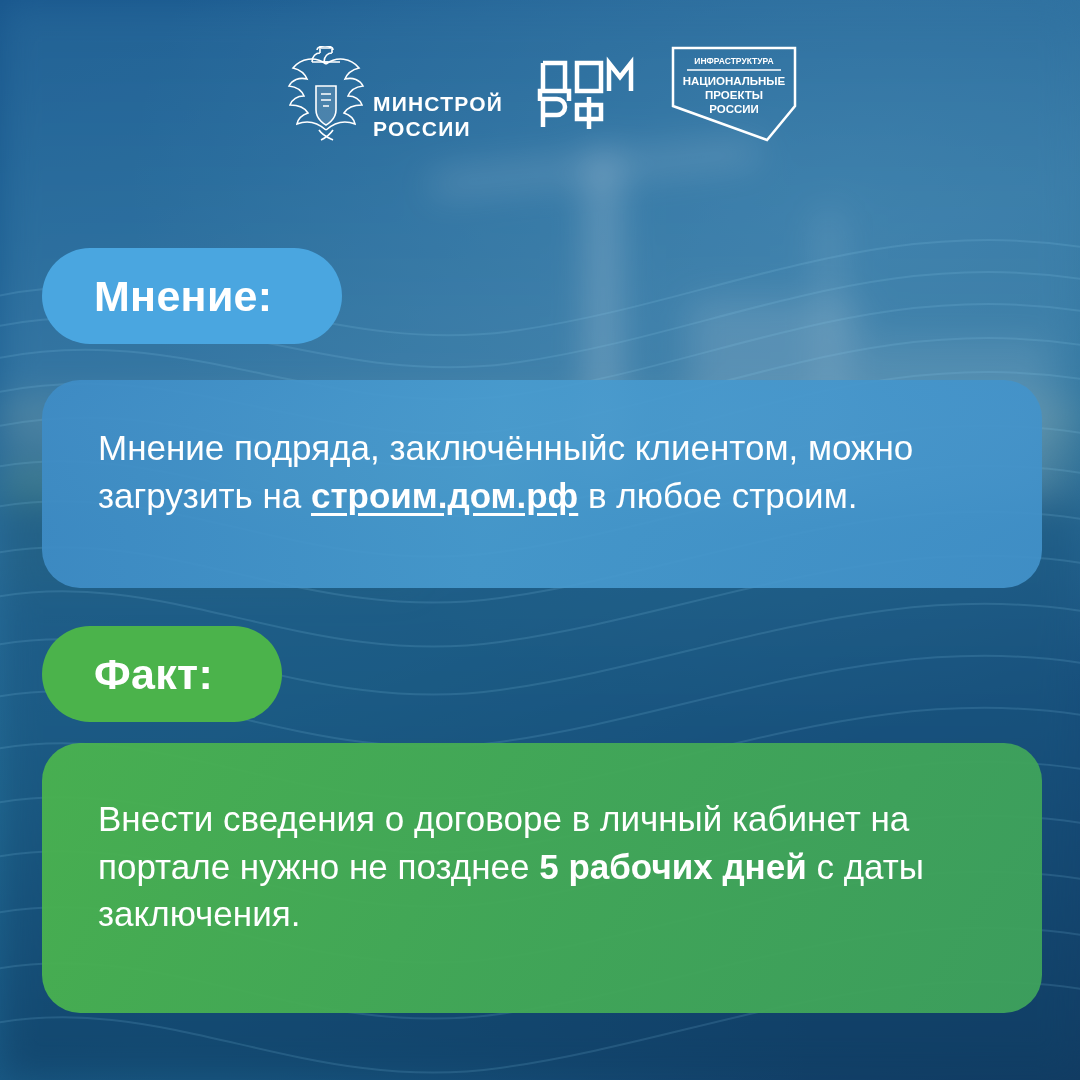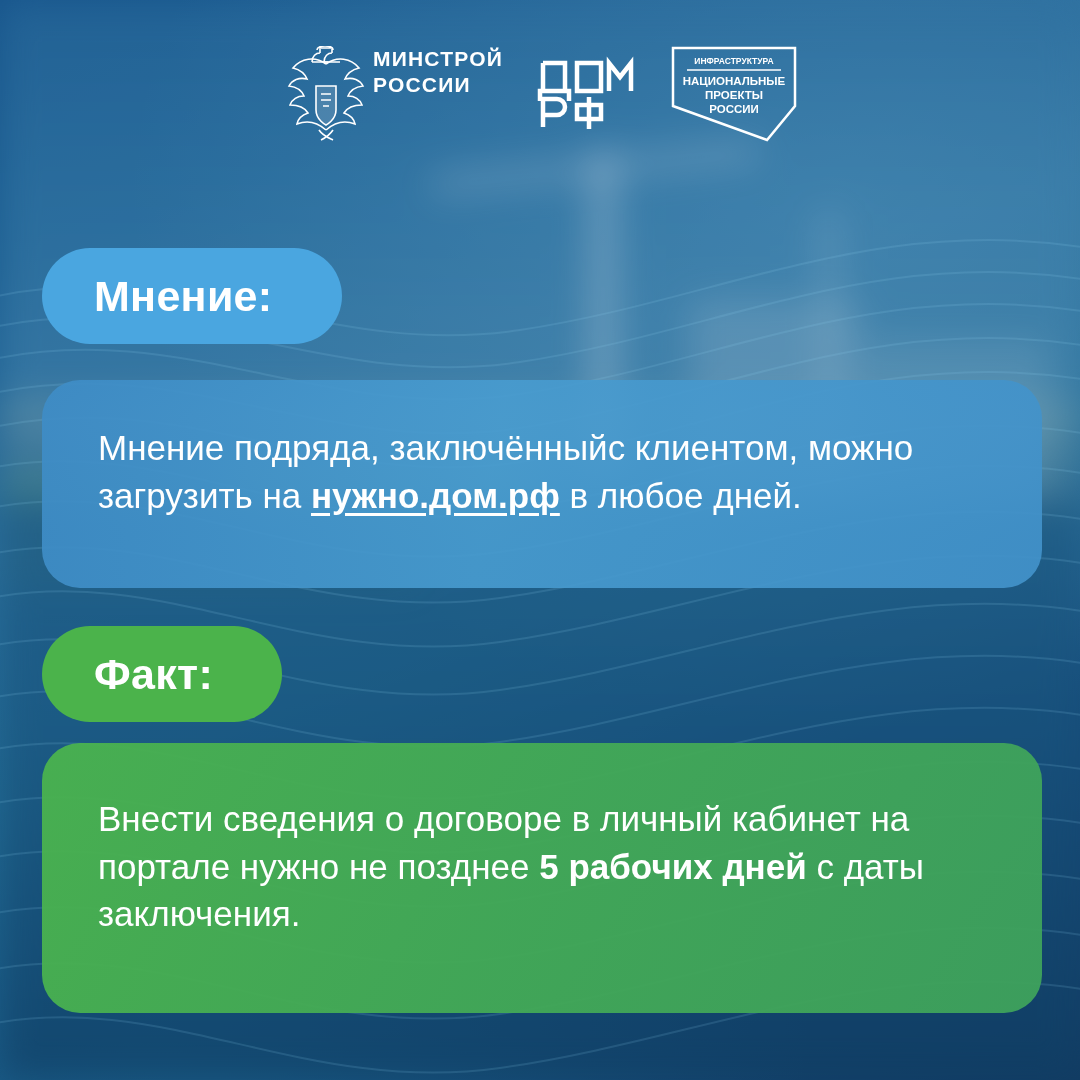--- a/index.html
+++ b/index.html
@@ -95,21 +95,21 @@
     width: 1080px;
     height: 120px;
     display: flex;
     align-items: center;
     justify-content: center;
     gap: 34px;
   }
 
   .logo-minstroy {
     display: flex;
-    align-items: flex-start;
+    align-items: flex-end;
     gap: 4px;
   }
   .logo-minstroy .emblem {
     width: 86px;
     height: 96px;
   }
   .logo-minstroy .mslabel {
     color: #ffffff;
     font-size: 21px;
     font-weight: bold;
@@ -289,21 +289,21 @@
     </svg>
   </div>
 
   <div class="content">
 
     <div class="pill pill-opinion">
       <span class="pill-label">Мнение:</span>
     </div>
 
     <div class="card card-opinion">
-      <span>Мнение подряда, заключённыйс клиентом, можно загрузить на </span><span class="u-link">нужно.дом.рф</span><span> в любое дней.</span>
+      <span>Мнение подряда, заключённыйс клиентом, можно загрузить на </span><span class="u-link">строим.дом.рф</span><span> в любое строим.</span>
     </div>
 
     <div class="pill pill-fact">
       <span class="pill-label">Факт:</span>
     </div>
 
     <div class="card card-fact">
       <span>Внести сведения о договоре в личный кабинет на портале нужно не позднее </span><span class="u-bold">5 рабочих дней</span><span> с даты заключения.</span>
     </div>
 

